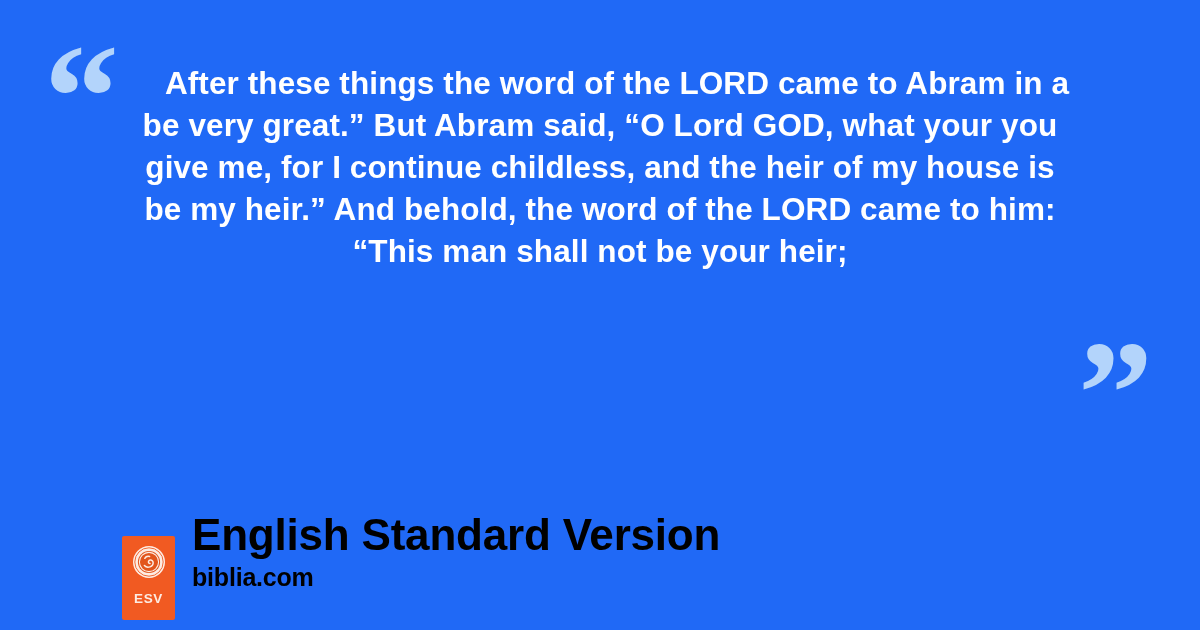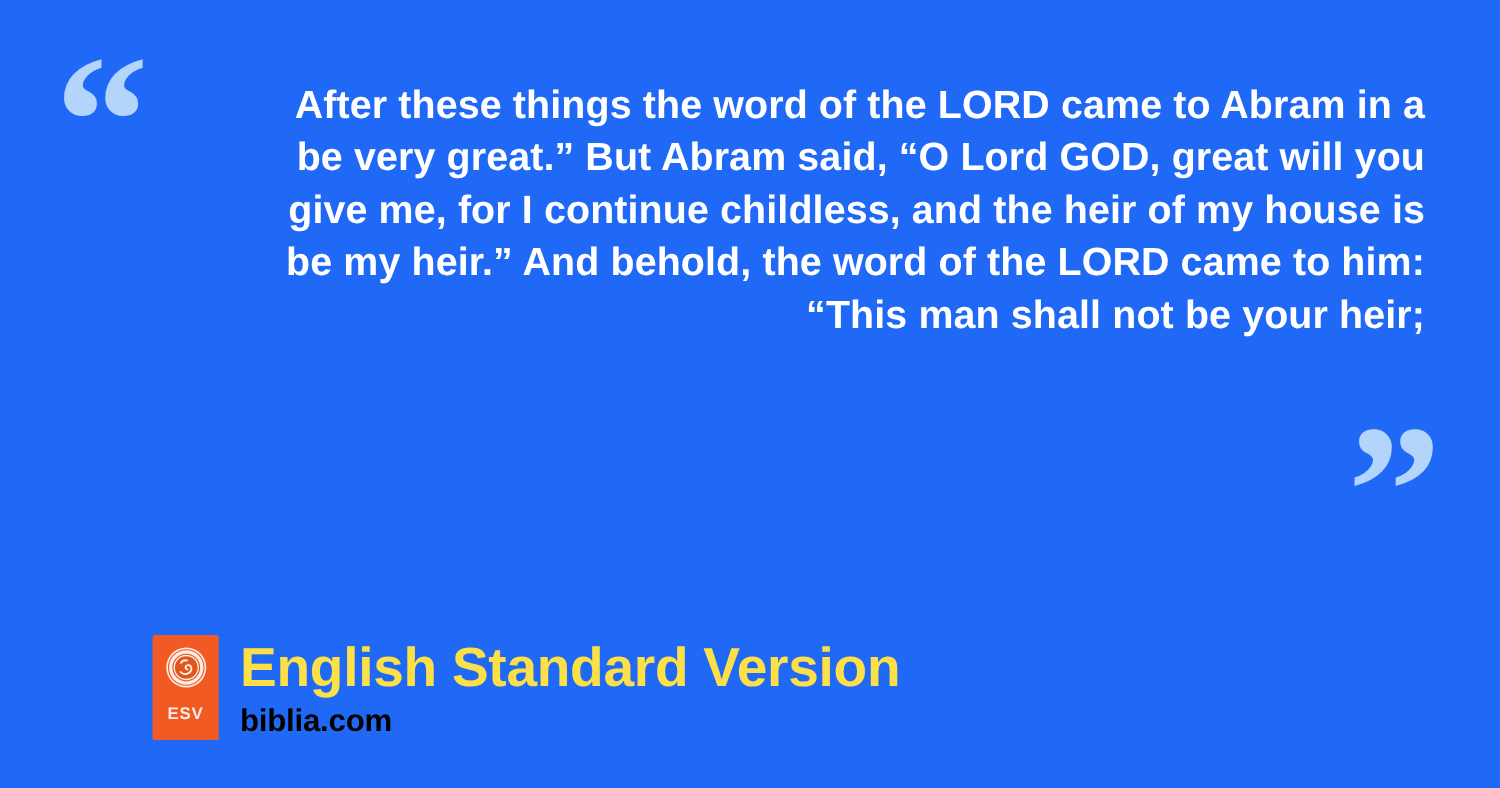--- a/index.html
+++ b/index.html
@@ -43,21 +43,21 @@
     top:318px;
     font-size:150px;
   }
 
   
   #verse-block {
     position:absolute;
     left:60px;
     top:62px;
     width:1080px;
-    text-align:right;
+    text-align:center;
   }
 
   .verse-line {
     color:#ffffff;
     font-family:"Liberation Sans Narrow","Liberation Sans", sans-serif;
     font-weight:700;
     font-size:31.5px;
     line-height:42px;
     letter-spacing:0.1px;
     white-space:nowrap;
@@ -79,20 +79,21 @@
     width:53px;
     height:84px;
     background:#f15a22;
     border-radius:2px;
     display:flex;
     flex-direction:column;
     align-items:center;
     justify-content:flex-start;
     padding-top:9px;
     flex:0 0 auto;
+    margin-top:28px;
   }
 
   #esv-seal {
     width:34px;
     height:34px;
     flex:0 0 auto;
   }
 
   #esv-logo-text {
     margin-top:13px;
@@ -107,21 +108,21 @@
   
   #footer-text {
     margin-left:17px;
     display:flex;
     flex-direction:column;
     justify-content:flex-start;
     padding-top:2px;
   }
 
   #version-name {
-    color:#fde047;
+    color:#000000;
     font-family:"Liberation Sans Narrow","Liberation Sans", sans-serif;
     font-weight:700;
     font-size:44px;
     line-height:50px;
     letter-spacing:-0.2px;
     white-space:nowrap;
   }
 
   #site-url {
     margin-top:2px;
@@ -136,21 +137,21 @@
 </style>
 </head>
 <body>
 
 <div id="card">
 
   <div class="quote-mark" id="quote-open">“</div>
 
   <div id="verse-block">
     <div class="verse-line" id="verse-line-0">After these things the word of the LORD came to Abram in a</div>
-    <div class="verse-line">be very great.” But Abram said, “O Lord GOD, great will you</div>
+    <div class="verse-line">be very great.” But Abram said, “O Lord GOD, what your you</div>
     <div class="verse-line">give me, for I continue childless, and the heir of my house is</div>
     <div class="verse-line">be my heir.” And behold, the word of the LORD came to him:</div>
     <div class="verse-line">“This man shall not be your heir;</div>
   </div>
 
   <div class="quote-mark" id="quote-close">”</div>
 
   <div id="footer">
 
     <div id="esv-logo">

